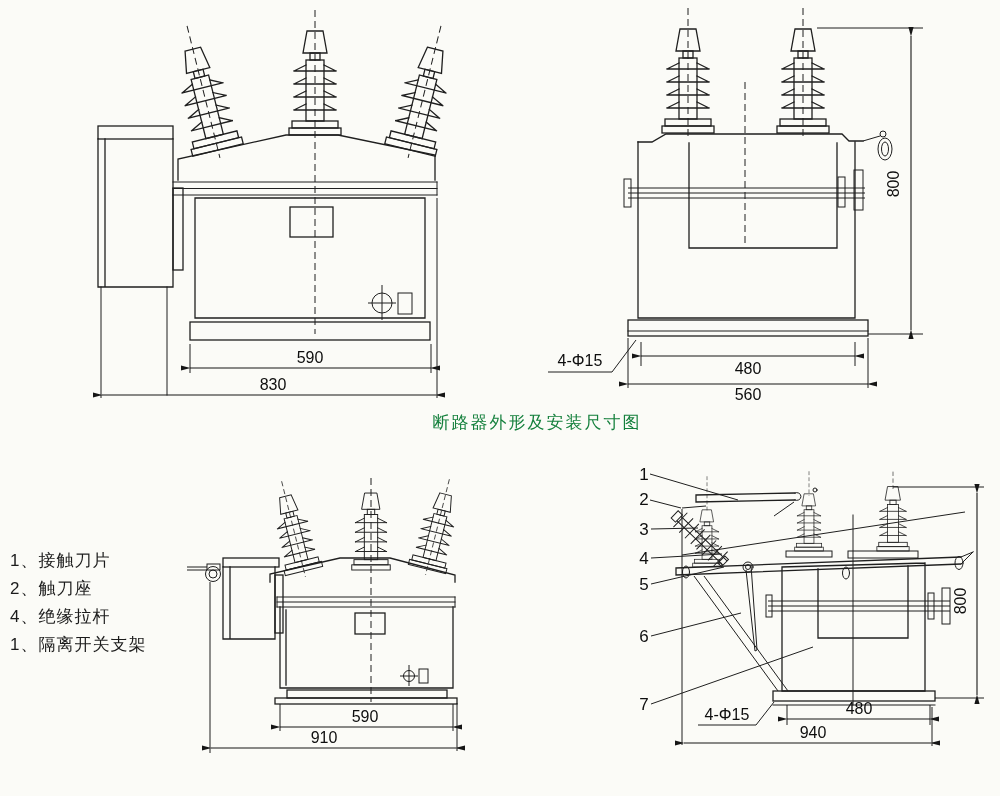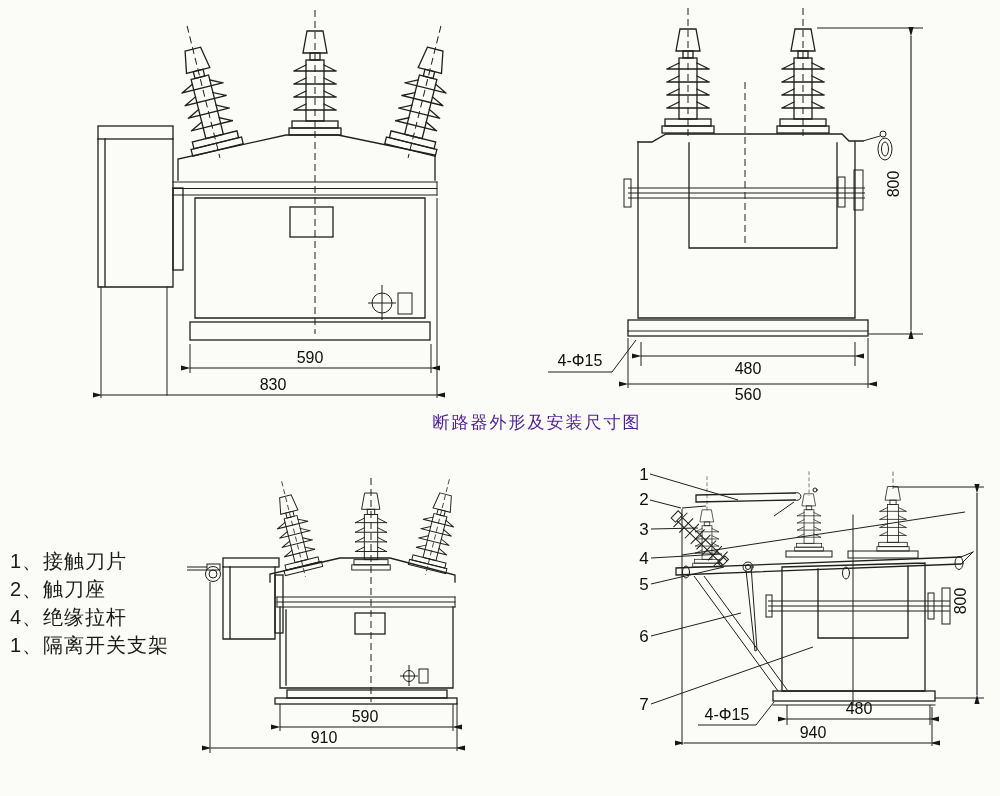--- a/index.html
+++ b/index.html
@@ -11,24 +11,24 @@
   }
   .sheet svg { position:absolute; overflow:visible; }
   
   .ln   { stroke:#1f1f1f; stroke-width:1.3; fill:none; stroke-linecap:square; stroke-linejoin:miter; }
   .thin { stroke:#1f1f1f; stroke-width:1;   fill:none; }
   .dash { stroke:#1f1f1f; stroke-width:1;   fill:none; stroke-dasharray:7 4; }
   .dimln{ stroke:#161616; stroke-width:1.1; fill:none; }
   text.dim     { font-size:16px; fill:#0e0e0e; font-family:"Liberation Sans",sans-serif; }
   text.callout { font-size:17px; fill:#0e0e0e; font-family:"Liberation Sans",sans-serif; }
   .caption {
-    position:absolute; font-size:17px; letter-spacing:2px; color:#4c1d95;
+    position:absolute; font-size:17px; letter-spacing:2px; color:#15803d;
     text-align:center; width:420px; font-family:"Liberation Sans",sans-serif;
   }
-  .parts { position:absolute; left:10px; top:547px; font-size:20px; color:#1b1b1b; }
+  .parts { position:absolute; left:10px; top:547px; font-size:17px; color:#1b1b1b; }
   .parts .item { height:28px; line-height:28px; letter-spacing:1px; white-space:nowrap; }
 </style>
 </head>
 <body>
 
 <div class="sheet">
 
   <svg width="0" height="0">
     <defs>
       <marker id="arr" markerWidth="12" markerHeight="8" refX="0.5" refY="3" orient="auto-start-reverse" markerUnits="userSpaceOnUse">

